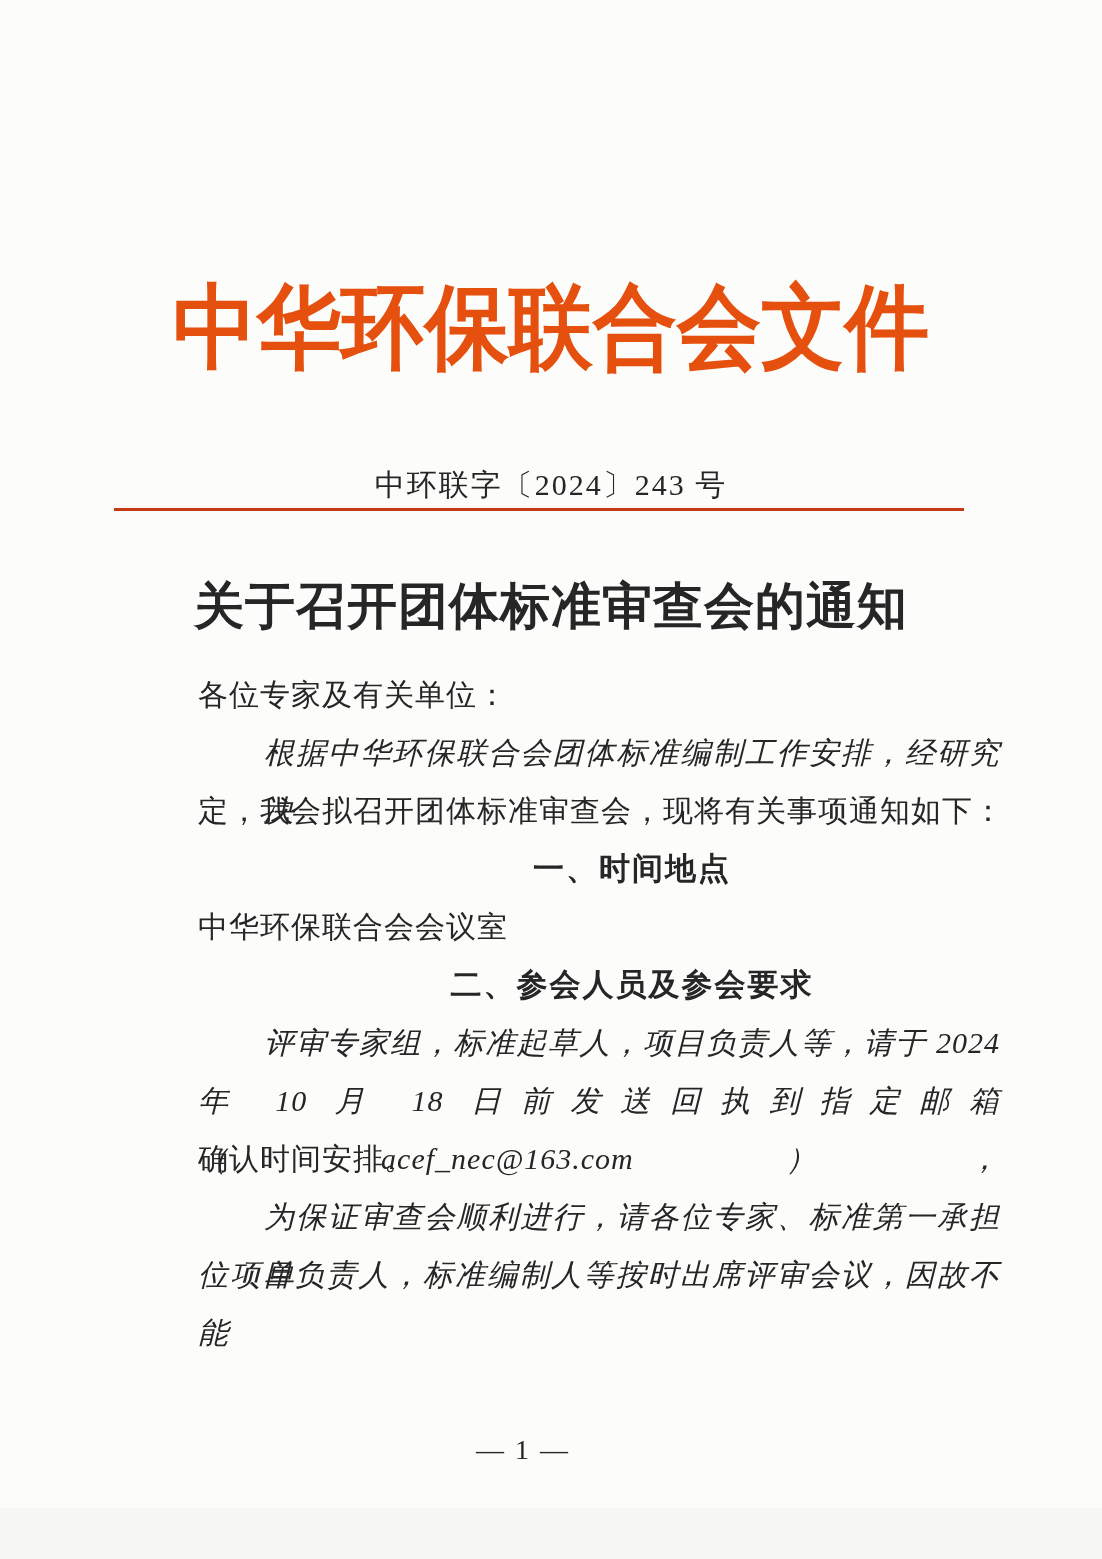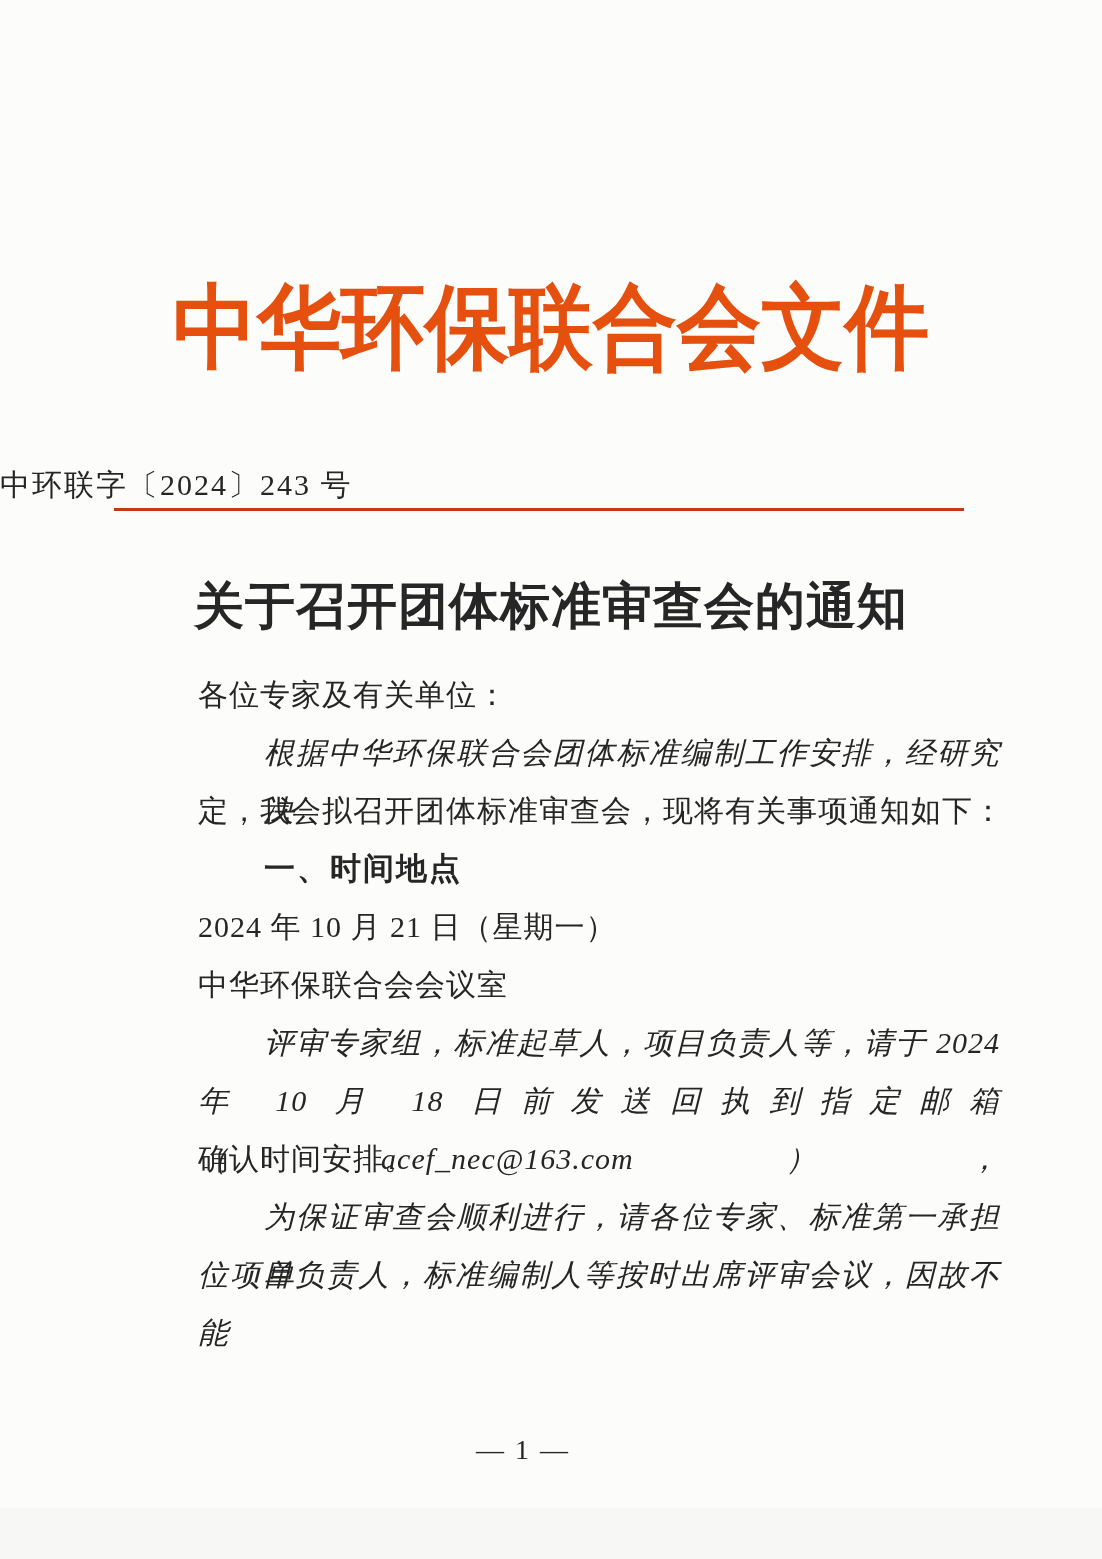--- a/index.html
+++ b/index.html
@@ -21,21 +21,21 @@
     font-size: 84px; line-height: 120px;
     font-weight: 900;
     color: var(--org-title-red, #e5500f);
     letter-spacing: 0;
     transform: scaleY(1.10);
     transform-origin: center;
     white-space: nowrap;
   }
   .doc-number {
     position: absolute; top: 464px; left: 0; width: 100%;
-    text-align: left;
+    text-align: center;
     font-size: 30px; line-height: 42px;
     letter-spacing: 2px;
     white-space: nowrap;
   }
   .red-divider {
     position: absolute; top: 508px; left: 114px;
     width: 850px; height: 3px;
     background: var(--divider-red, #c43a16);
   }
   .notice-title {
@@ -62,20 +62,21 @@
     white-space: normal;
     text-align: justify;
     text-align-last: justify;
     font-style: italic;
   }
   .line.heading {
     font-weight: bold;
     font-family: "Liberation Sans", "DejaVu Sans", sans-serif;
     font-size: 31px;
     letter-spacing: 2px;
+    text-align: center;
   }
   .footer {
     position: absolute; top: 1430px; left: 0; width: 100%;
     text-align: center;
     font-size: 28px; line-height: 40px;
     letter-spacing: 2px;
     transform: translateX(-28px);
   }
 </style>
 </head>
@@ -89,22 +90,22 @@
 
   <div class="red-divider"></div>
 
   <h1 class="notice-title">关于召开团体标准审查会的通知</h1>
 
   <div class="body-text">
     <div class="line">各位专家及有关单位：</div>
     <div class="line indent fill">根据中华环保联合会团体标准编制工作安排，经研究决</div>
     <div class="line">定，我会拟召开团体标准审查会，现将有关事项通知如下：</div>
     <div class="line indent heading">一、时间地点</div>
-    <div class="line">2024 年 10 月 21 日（星期一）</div>
     <div class="line">中华环保联合会会议室</div>
+    <div class="line indent heading">二、参会人员及参会要求</div>
     <div class="line indent fill">评审专家组，标准起草人，项目负责人等，请于 2024</div>
     <div class="line fill">年 10 月 18 日前发送回执到指定邮箱（acef_nec@163.com），</div>
     <div class="line">确认时间安排。</div>
     <div class="line indent fill">为保证审查会顺利进行，请各位专家、标准第一承担单</div>
     <div class="line fill">位项目负责人，标准编制人等按时出席评审会议，因故不能</div>
   </div>
 
   <div class="footer">— 1 —</div>
 
 </div>

